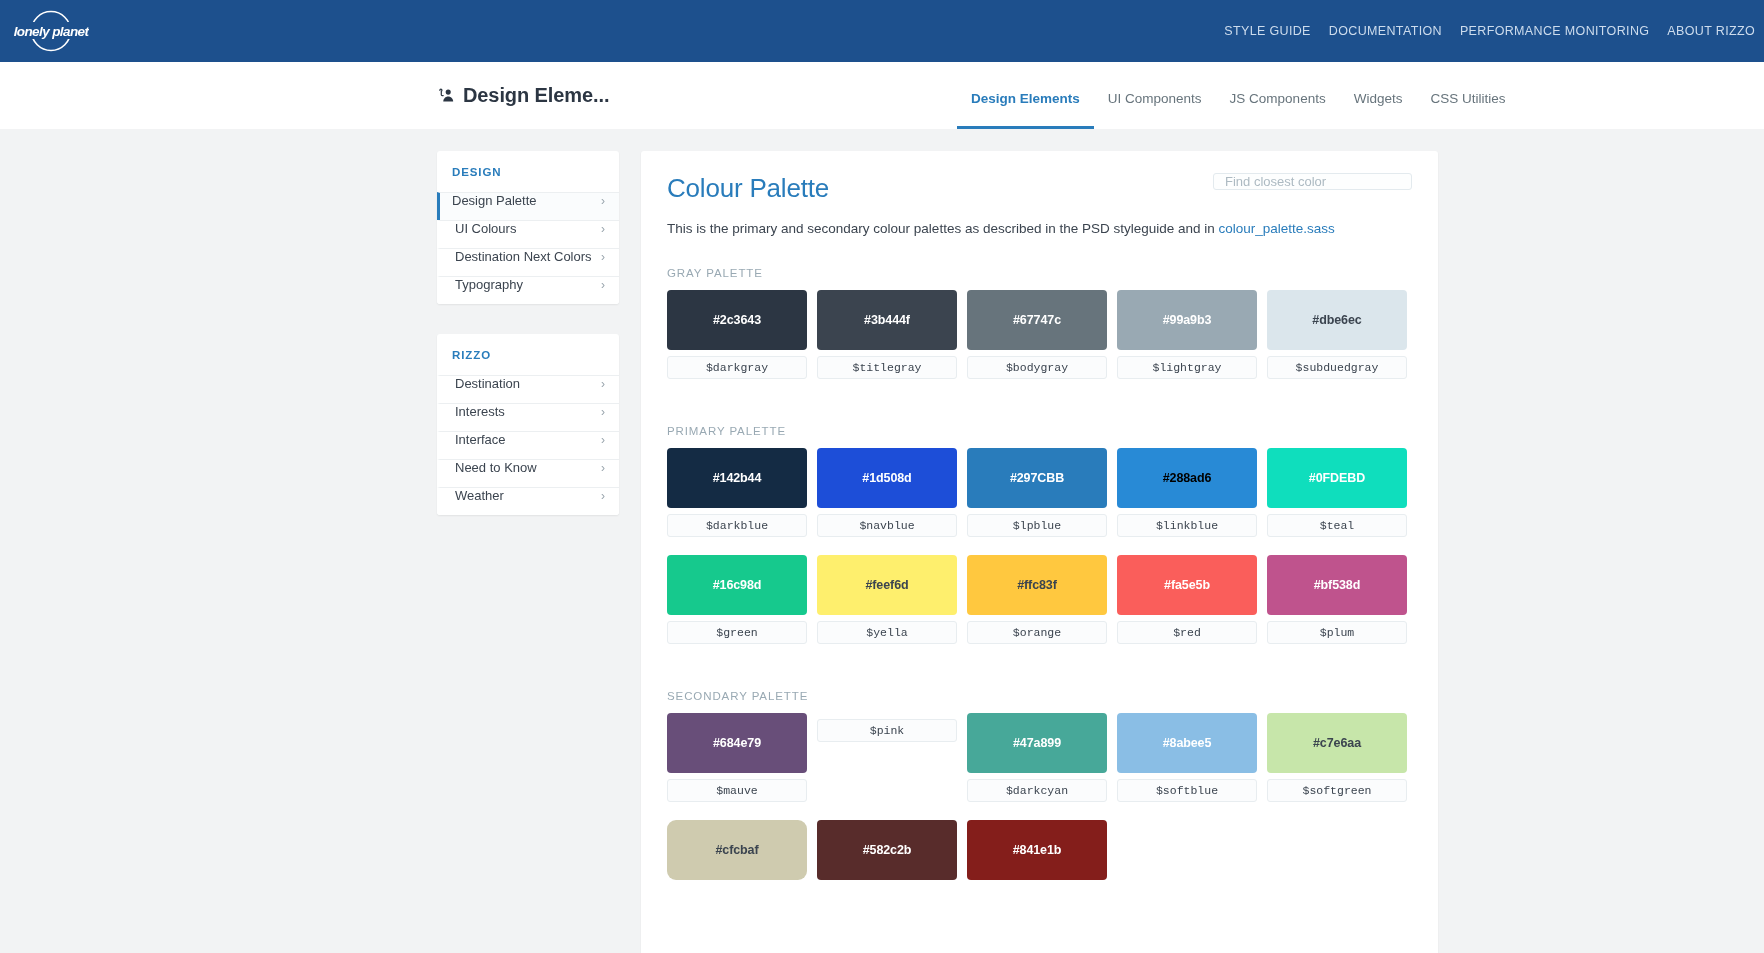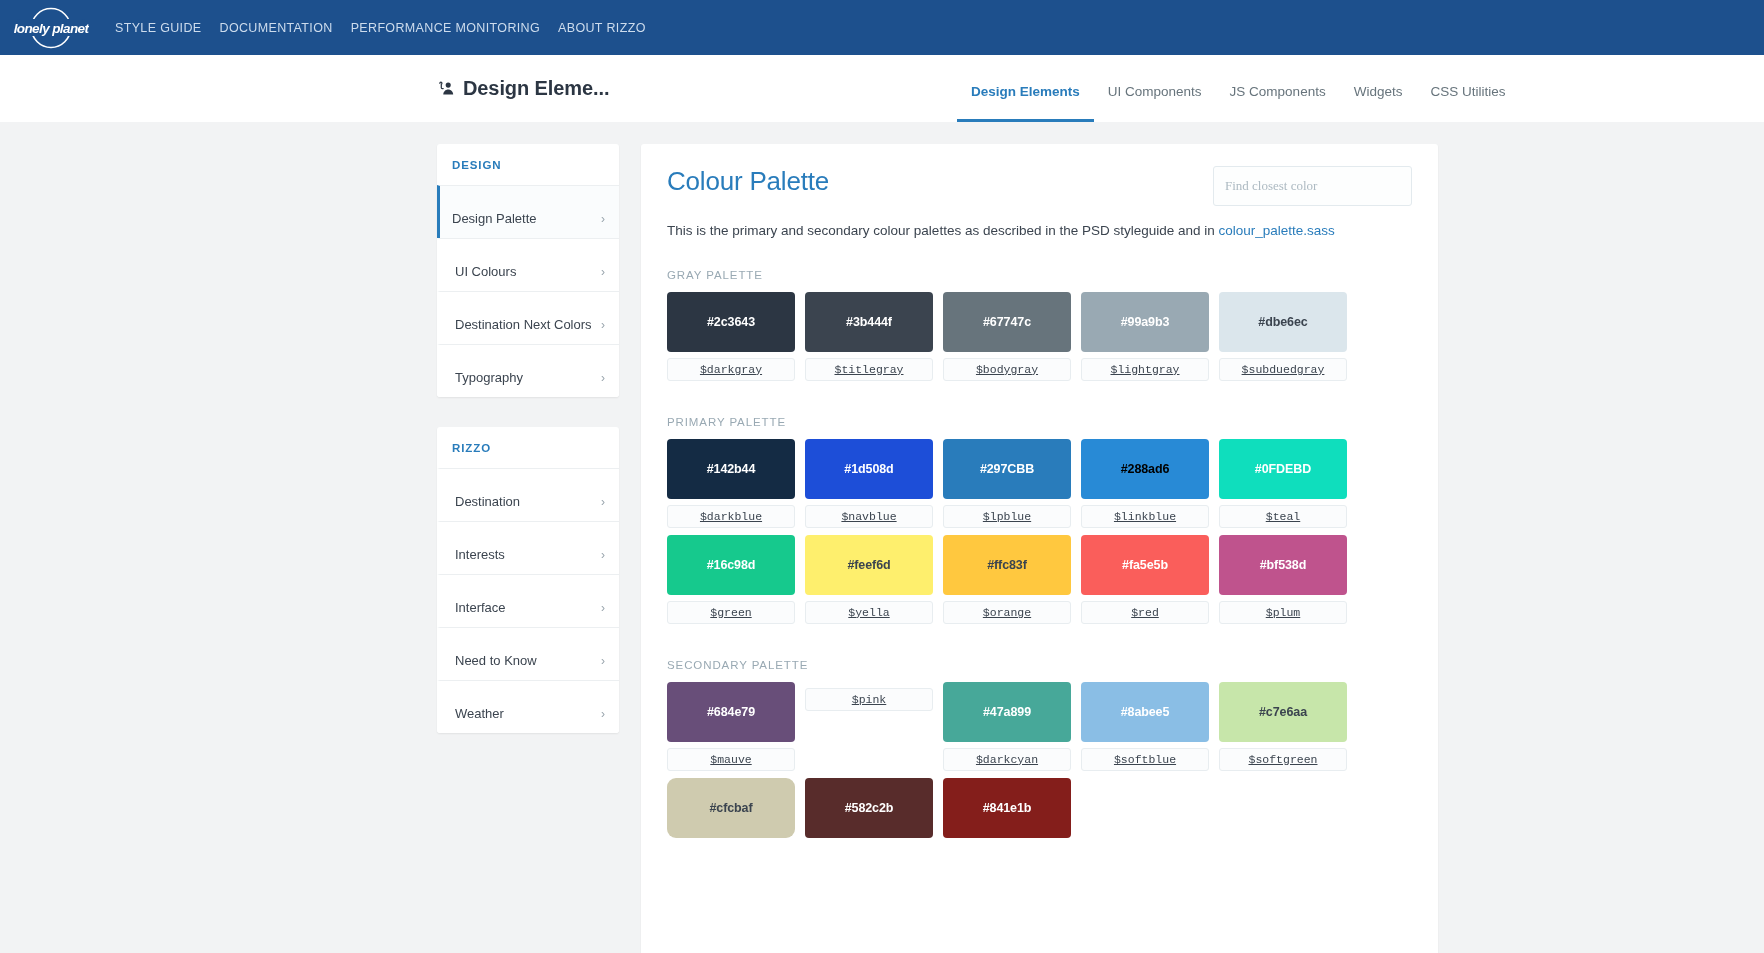--- a/index.html
+++ b/index.html
@@ -8,26 +8,27 @@
     margin: 0; padding: 0;
     width: 1764px; height: 953px;
     overflow: hidden;
     background: #f2f3f4;
     font-family: "Liberation Sans", sans-serif;
     -webkit-font-smoothing: antialiased;
   }
 
   
   .topbar {
-    height: 55px;
+    height: 62px;
     background: #1d508d;
     display: flex;
     align-items: center;
     padding-left: 13px;
     gap: 0;
+    justify-content: space-between;
   }
   .logo {
     width: 76px; height: 44px;
     position: relative;
     flex: 0 0 auto;
     margin-right: 26px;
   }
   .logo svg { display: block; }
   .topnav {
     display: flex;
@@ -110,21 +111,21 @@
     font-size: 11.5px;
     font-weight: 700;
     letter-spacing: 0.9px;
     color: #297CBB;
     padding: 15px 15px 14px 15px;
   }
   .side-item {
     display: flex;
     align-items: center;
     justify-content: space-between;
-    padding: 25px 14px 12px 15px;
+    padding: 0 14px 12px 15px;
     border-top: 1px solid #eceff1;
     font-size: 13px;
     color: #3b444f;
     text-decoration: none;
     border-left: 3px solid transparent;
     background: #fff;
   }
   .side-item.active {
     border-left-color: #297CBB;
     background: #fafcfd;
@@ -152,28 +153,28 @@
   }
   .h1 {
     font-size: 26px;
     color: #297CBB;
     font-weight: 400;
     margin: 0;
     letter-spacing: -0.2px;
   }
   .search {
     width: 199px;
-    height: 40px;
+    height: 17px;
     border: 1px solid #e3eaee;
     border-radius: 3px;
     background: #fdfefe;
     padding: 0 11px;
     font-size: 13px;
     color: #67747c;
-    font-family: Liberation Serif, serif;
+    font-family: Liberation Sans, sans-serif;
     outline: none;
   }
   .search::placeholder { color: #adbac2; }
 
   .lede {
     margin: 16px 0 0 0;
     font-size: 13.5px;
     color: #3b444f;
     line-height: 1.4;
   }
@@ -185,21 +186,21 @@
     color: #99a9b3;
     font-weight: 400;
     margin: 28px 0 11px 0;
   }
 
   .grid {
     display: flex;
     flex-wrap: wrap;
     gap: 0 10px;
   }
-  .swatch-col { width: 128px; }
+  .swatch-col { width: 140px; }
   .swatch {
     height: 60px;
     border-radius: 4px;
     display: flex;
     align-items: center;
     justify-content: center;
     font-size: 12.5px;
     font-weight: 700;
     letter-spacing: -0.1px;
   }
@@ -208,22 +209,21 @@
     height: 23px;
     border: 1px solid #e8edf0;
     border-radius: 3px;
     background: #fbfcfd;
     display: flex;
     align-items: center;
     justify-content: center;
     font-family: "Liberation Mono", monospace;
     font-size: 11.5px;
     color: #3b444f;
-    margin-bottom: 7px;
-    text-decoration: underline;
+    margin-bottom: 18px;
   }
   .swatch-name.empty { border: none; background: transparent; }
 </style>
 </head>
 <body>
 
 <div class="topbar">
   <a class="logo" href="#" aria-label="lonely planet">
     <svg width="76" height="44" viewBox="0 0 76 44">
       <circle cx="38" cy="22" r="19.5" fill="none" stroke="#ffffff" stroke-width="1.6"></circle>

